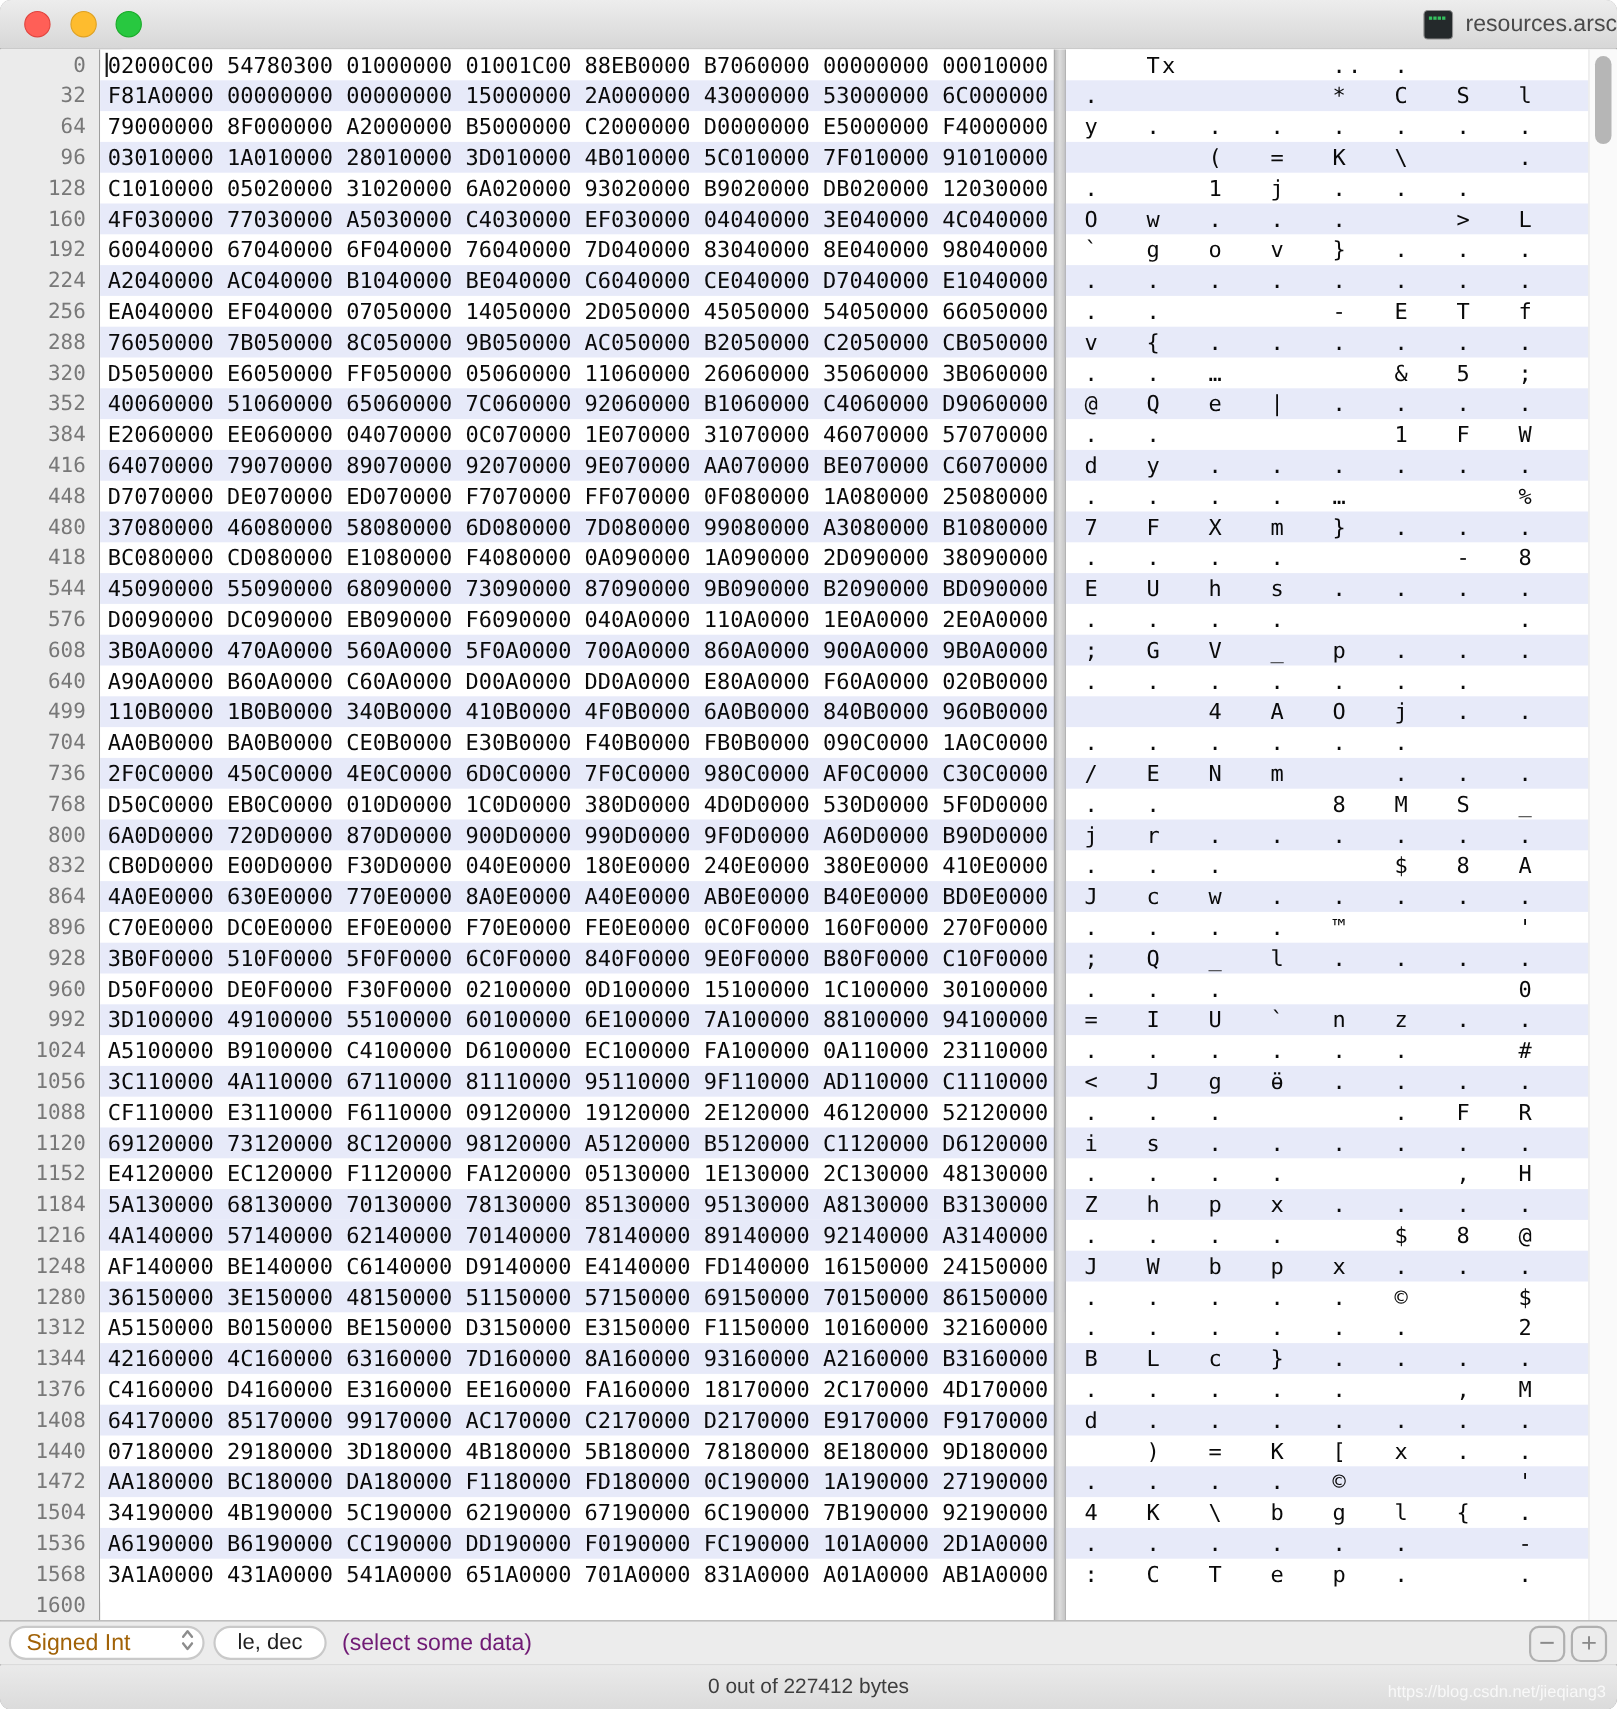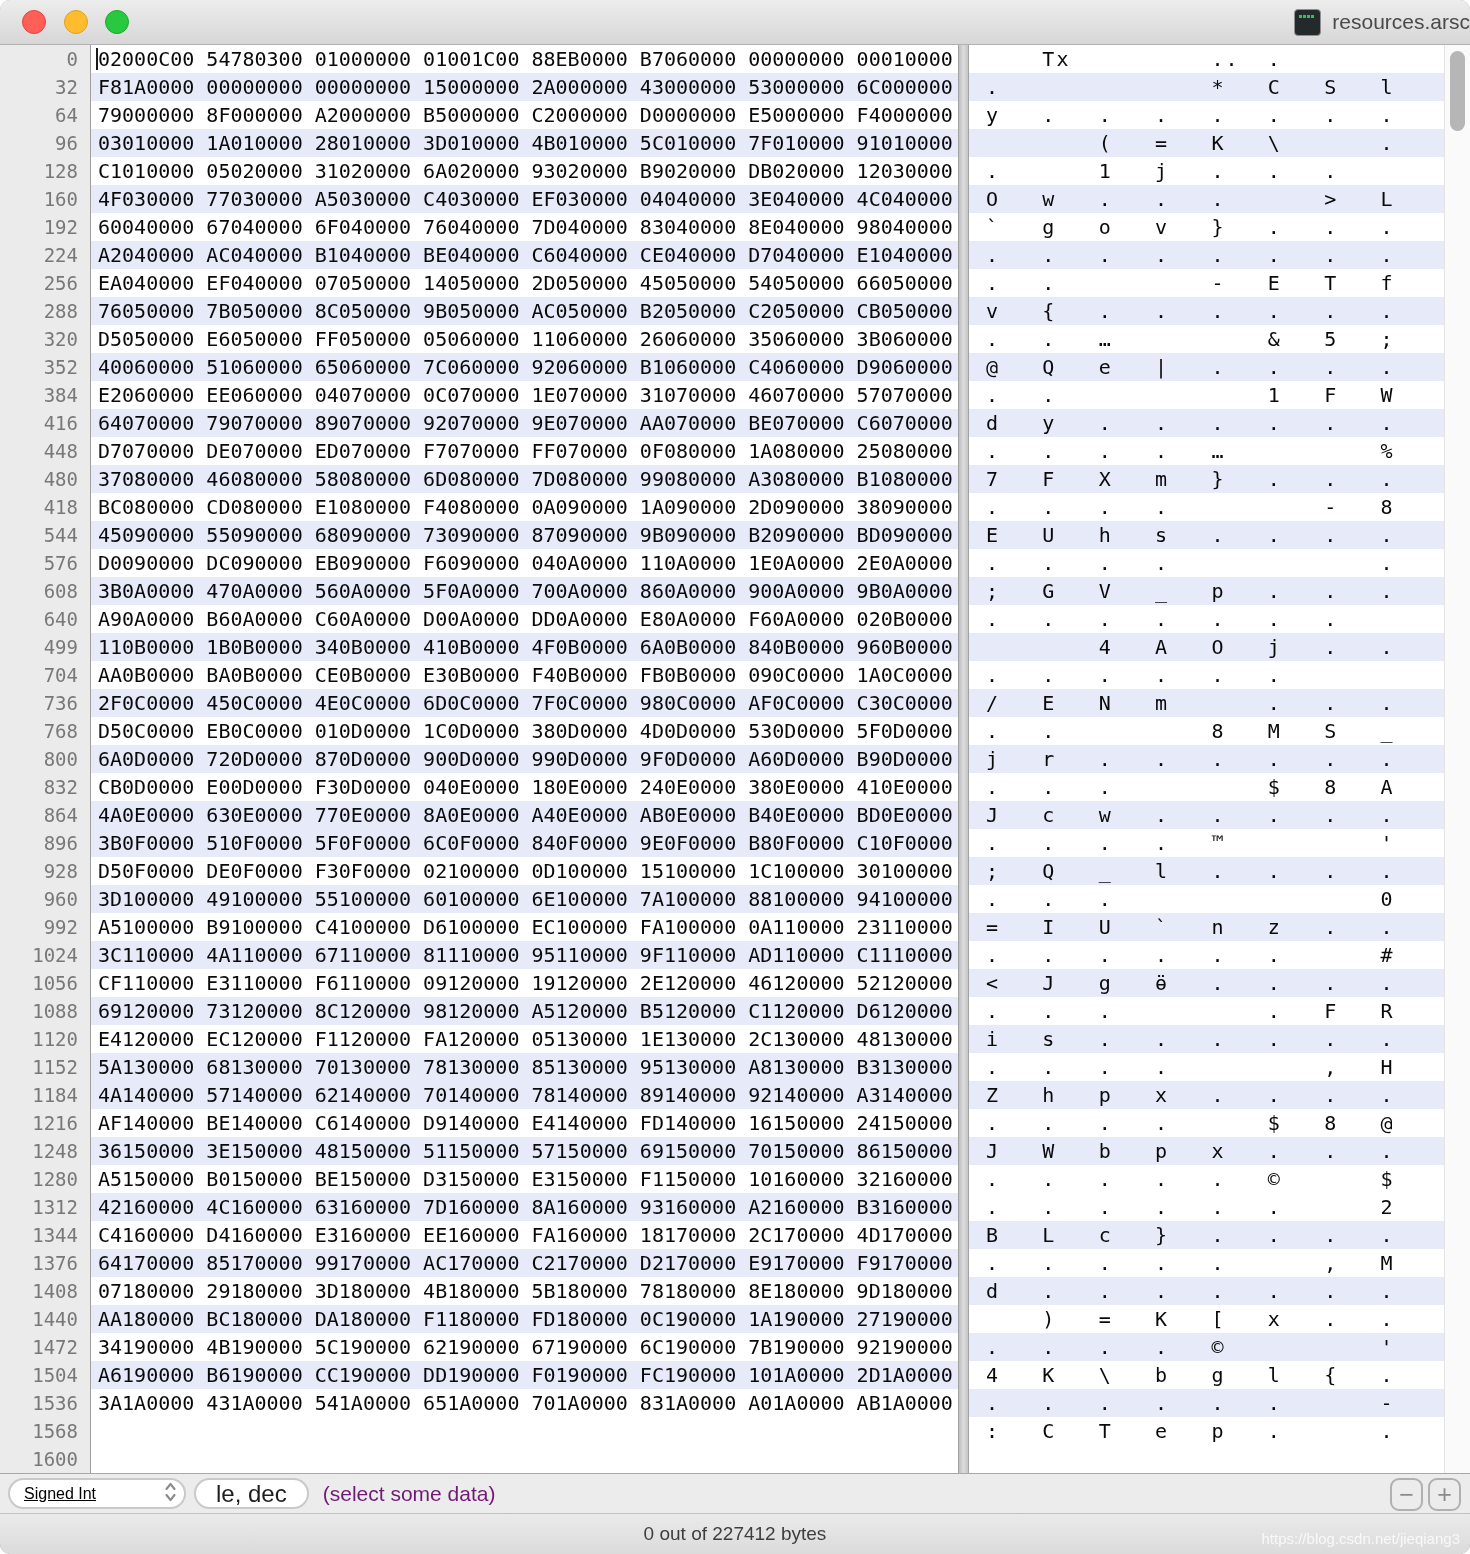--- a/index.html
+++ b/index.html
@@ -35,23 +35,23 @@
   .off  { font:19px/28px "DejaVu Sans Mono",monospace; color:#787878; text-align:right; padding-right:12px; }
   .hexr { font:20px/28px "DejaVu Sans Mono",monospace; color:#0A0A0A; padding-left:7px; }
   .ascr { font:20px/28px "DejaVu Sans Mono",monospace; color:#0A0A0A; padding-left:17px; letter-spacing:2.05px; }
   .caret { position:absolute; left:5px; top:3px; width:2px; height:22px; background:#1B1B1B; }
 
   
   .toolbar { position:absolute; top:1473px; left:0; right:0; height:40px; background:#ECECEC;
              border-top:1px solid #A8A8A8; display:flex; align-items:center; padding-left:8px; }
   .popup { width:178px; height:31px; background:#fff; border:2px solid #C9C9C9; border-radius:16px;
            display:flex; align-items:center; justify-content:space-between; padding:0 6px 0 14px; }
-  .popup-label { font-size:16px; color:#000000;text-decoration:underline; }
+  .popup-label { font-size:21px; color:#a16207; }
   .pill { height:31px; background:#fff; border:2px solid #C9C9C9; border-radius:16px; display:flex;
-          align-items:center; padding:0 20px; font-size:24px; color:#1E1E1E; margin-left:8px; }
+          align-items:center; padding:0 20px; font-size:20px; color:#1E1E1E; margin-left:8px; }
   .placeholder { margin-left:14px; font-size:21px; color:#701a75; }
   .szbtn { position:absolute; top:4px; width:33px; height:33px; border:2px solid #B0B0B0; border-radius:9px;
            background:transparent; color:#8A8A8A; font-size:25px; line-height:28px; text-align:center;
            font-family:"Liberation Sans",sans-serif; cursor:default; }
   .minus { right:47px; } .plus { right:9px; }
 
   
   .statusbar { position:absolute; top:1513px; left:0; right:0; height:41px;
                background:linear-gradient(#EAEAEA,#DBDBDB); border-top:1px solid #C0C0C0;
                display:flex; align-items:center; justify-content:center; border-radius:0 0 10px 10px; }
@@ -150,20 +150,21 @@
         <div class="row hexr">D0090000 DC090000 EB090000 F6090000 040A0000 110A0000 1E0A0000 2E0A0000</div>
         <div class="row hexr stripe">3B0A0000 470A0000 560A0000 5F0A0000 700A0000 860A0000 900A0000 9B0A0000</div>
         <div class="row hexr">A90A0000 B60A0000 C60A0000 D00A0000 DD0A0000 E80A0000 F60A0000 020B0000</div>
         <div class="row hexr stripe">110B0000 1B0B0000 340B0000 410B0000 4F0B0000 6A0B0000 840B0000 960B0000</div>
         <div class="row hexr">AA0B0000 BA0B0000 CE0B0000 E30B0000 F40B0000 FB0B0000 090C0000 1A0C0000</div>
         <div class="row hexr stripe">2F0C0000 450C0000 4E0C0000 6D0C0000 7F0C0000 980C0000 AF0C0000 C30C0000</div>
         <div class="row hexr">D50C0000 EB0C0000 010D0000 1C0D0000 380D0000 4D0D0000 530D0000 5F0D0000</div>
         <div class="row hexr stripe">6A0D0000 720D0000 870D0000 900D0000 990D0000 9F0D0000 A60D0000 B90D0000</div>
         <div class="row hexr">CB0D0000 E00D0000 F30D0000 040E0000 180E0000 240E0000 380E0000 410E0000</div>
         <div class="row hexr stripe">4A0E0000 630E0000 770E0000 8A0E0000 A40E0000 AB0E0000 B40E0000 BD0E0000</div>
+        <div class="row hexr">C70E0000 DC0E0000 EF0E0000 F70E0000 FE0E0000 0C0F0000 160F0000 270F0000</div>
         <div class="row hexr stripe">3B0F0000 510F0000 5F0F0000 6C0F0000 840F0000 9E0F0000 B80F0000 C10F0000</div>
         <div class="row hexr">D50F0000 DE0F0000 F30F0000 02100000 0D100000 15100000 1C100000 30100000</div>
         <div class="row hexr stripe">3D100000 49100000 55100000 60100000 6E100000 7A100000 88100000 94100000</div>
         <div class="row hexr">A5100000 B9100000 C4100000 D6100000 EC100000 FA100000 0A110000 23110000</div>
         <div class="row hexr stripe">3C110000 4A110000 67110000 81110000 95110000 9F110000 AD110000 C1110000</div>
         <div class="row hexr">CF110000 E3110000 F6110000 09120000 19120000 2E120000 46120000 52120000</div>
         <div class="row hexr stripe">69120000 73120000 8C120000 98120000 A5120000 B5120000 C1120000 D6120000</div>
         <div class="row hexr">E4120000 EC120000 F1120000 FA120000 05130000 1E130000 2C130000 48130000</div>
         <div class="row hexr stripe">5A130000 68130000 70130000 78130000 85130000 95130000 A8130000 B3130000</div>
         <div class="row hexr stripe">4A140000 57140000 62140000 70140000 78140000 89140000 92140000 A3140000</div>

